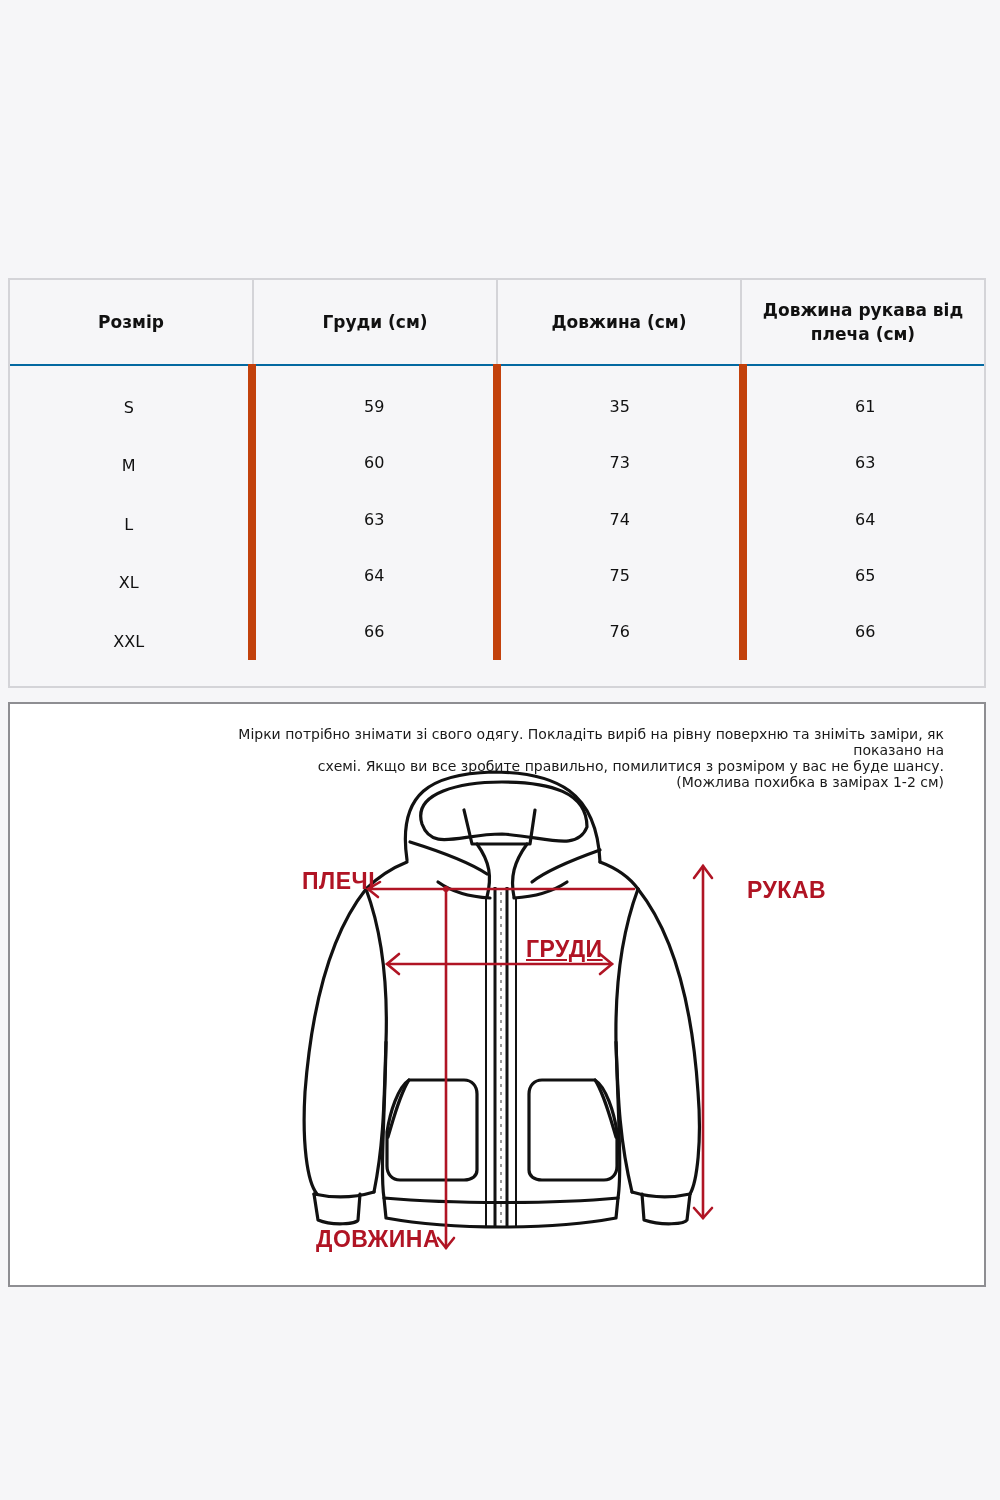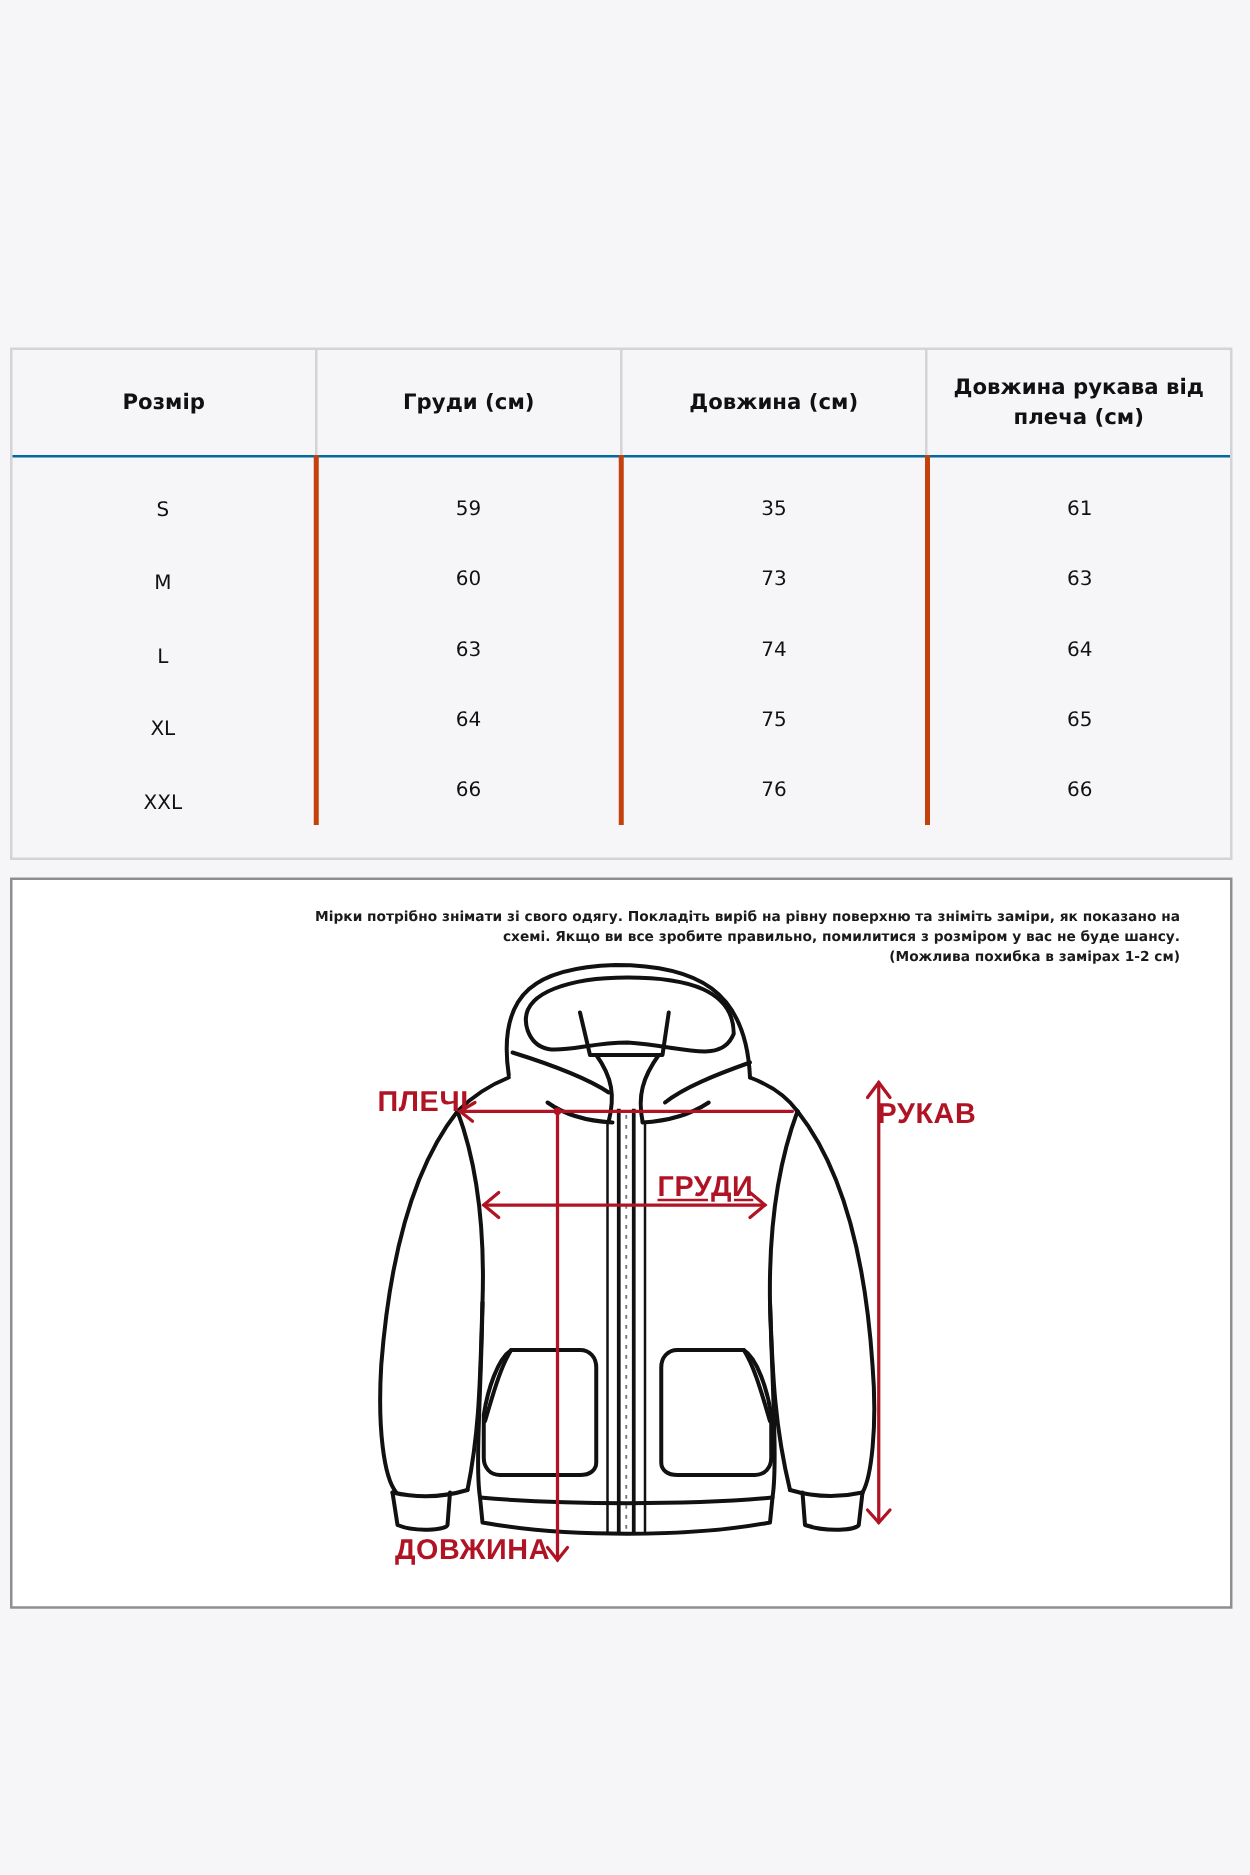--- a/index.html
+++ b/index.html
@@ -38,43 +38,43 @@
     .table-body {
       position: absolute; left: 0; top: 84px; width: 100%; height: 296px;
       display: flex;
     }
     .col {
       flex: 1;
       display: flex; flex-direction: column;
       padding-top: 14px;
       box-sizing: border-box;
     }
-    .col + .col { border-left: 4px solid #c2410c; }
+    .col + .col { border-left: 8px solid #c2410c; }
     .col:first-child { height: 322px; }
     .cell {
       height: 58.5px;
       display: flex; align-items: center; justify-content: center;
       font-size: 16px;
     }
     .diagram-box {
       position: absolute;
       left: 8px; top: 702px;
       width: 978px; height: 585px;
       border: 2px solid #8e8e92;
       box-sizing: border-box;
       background: #ffffff;
     }
     .instructions {
       position: absolute;
       right: 40px; top: 22px;
       width: 720px;
       text-align: right;
-      font-size: 11px;
+      font-size: 14px;
       line-height: 16px;
-      font-weight: bold;
+      font-weight: normal;
       color: #1a1a1a;
     }
     .jacket-svg { position: absolute; left: 0; top: 0; }
     .m-label {
       position: absolute;
       color: #b01424;
       font-weight: bold;
       font-family: "Liberation Sans", sans-serif;
       font-size: 23px;
       letter-spacing: 0.5px;
@@ -191,15 +191,15 @@
       <circle cx="444" cy="887" r="3" fill="#b01424" stroke="none"></circle>
 
       <line x1="701" y1="864" x2="701" y2="1216"></line>
       <path d="M692,876 L701,864 L710,876"></path>
       <path d="M692,1206 L701,1216 L710,1206"></path>
     </g>
   </svg>
 
   <div class="m-label" style="left:292px; top:164px;">ПЛЕЧІ</div>
   <div class="m-label" style="left:516px; top:232px;text-decoration:underline;">ГРУДИ</div>
-  <div class="m-label" style="left:692px; top:173px;">РУКАВ</div>
+  <div class="m-label" style="left:737px; top:173px;">РУКАВ</div>
   <div class="m-label" style="left:306px; top:522px;">ДОВЖИНА</div>
 </div>
 
 </body></html>

